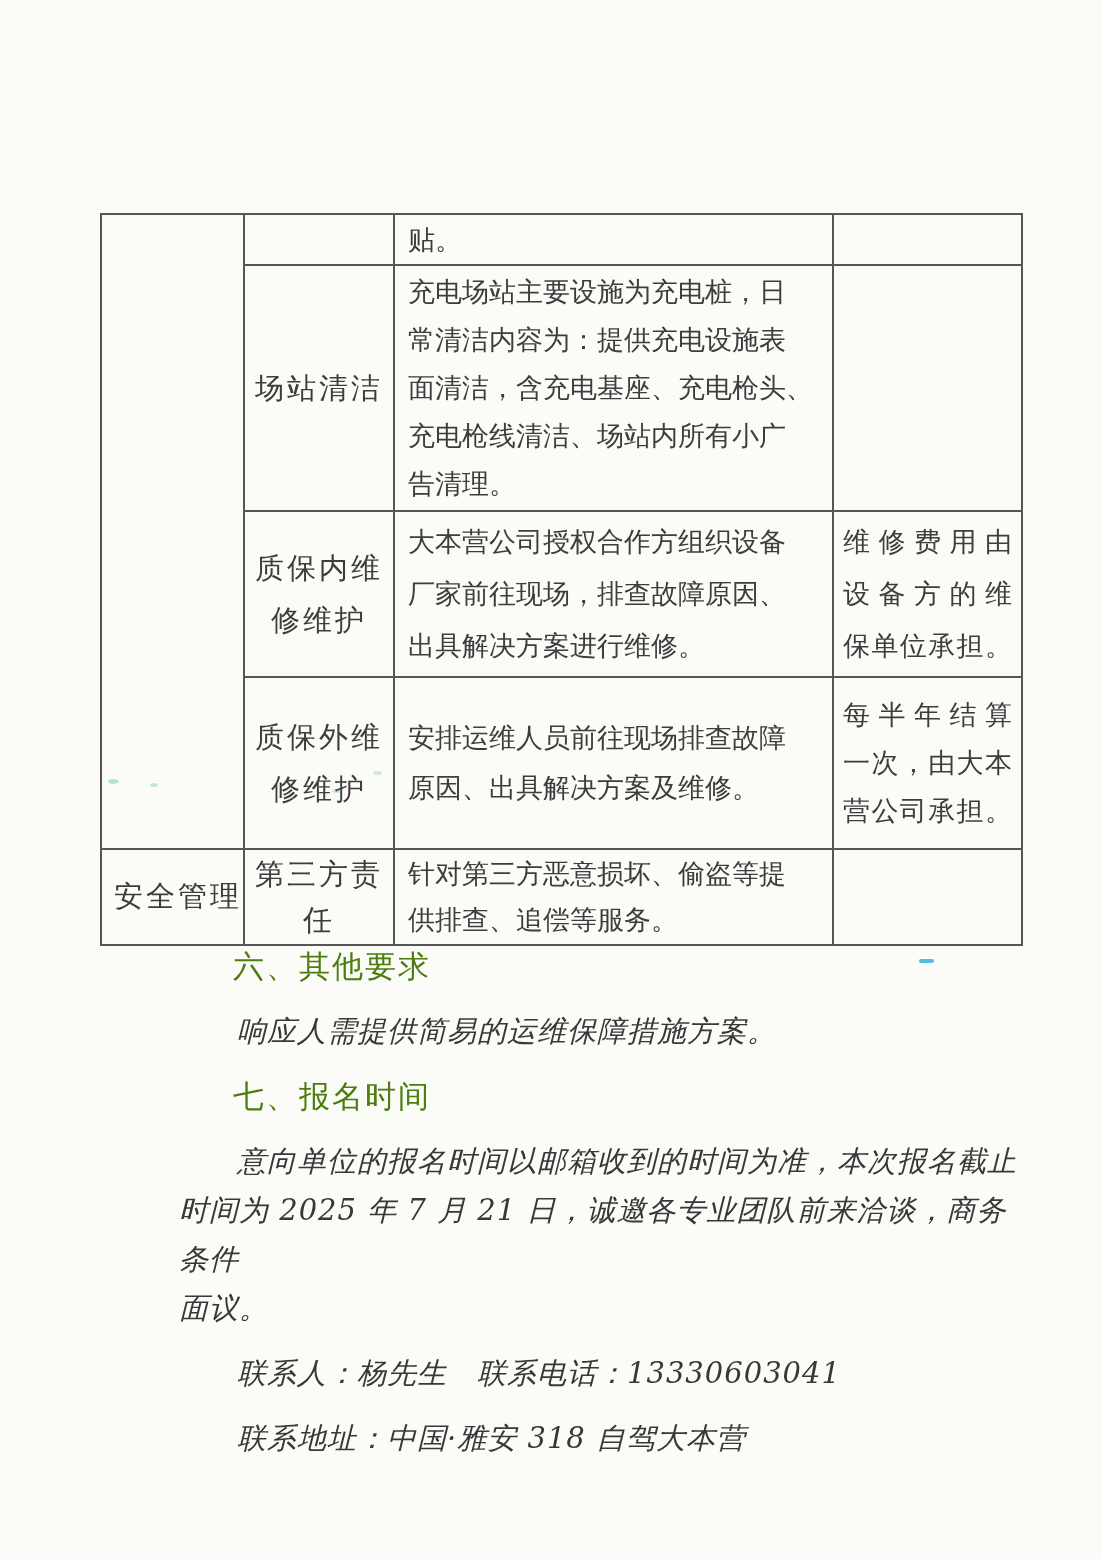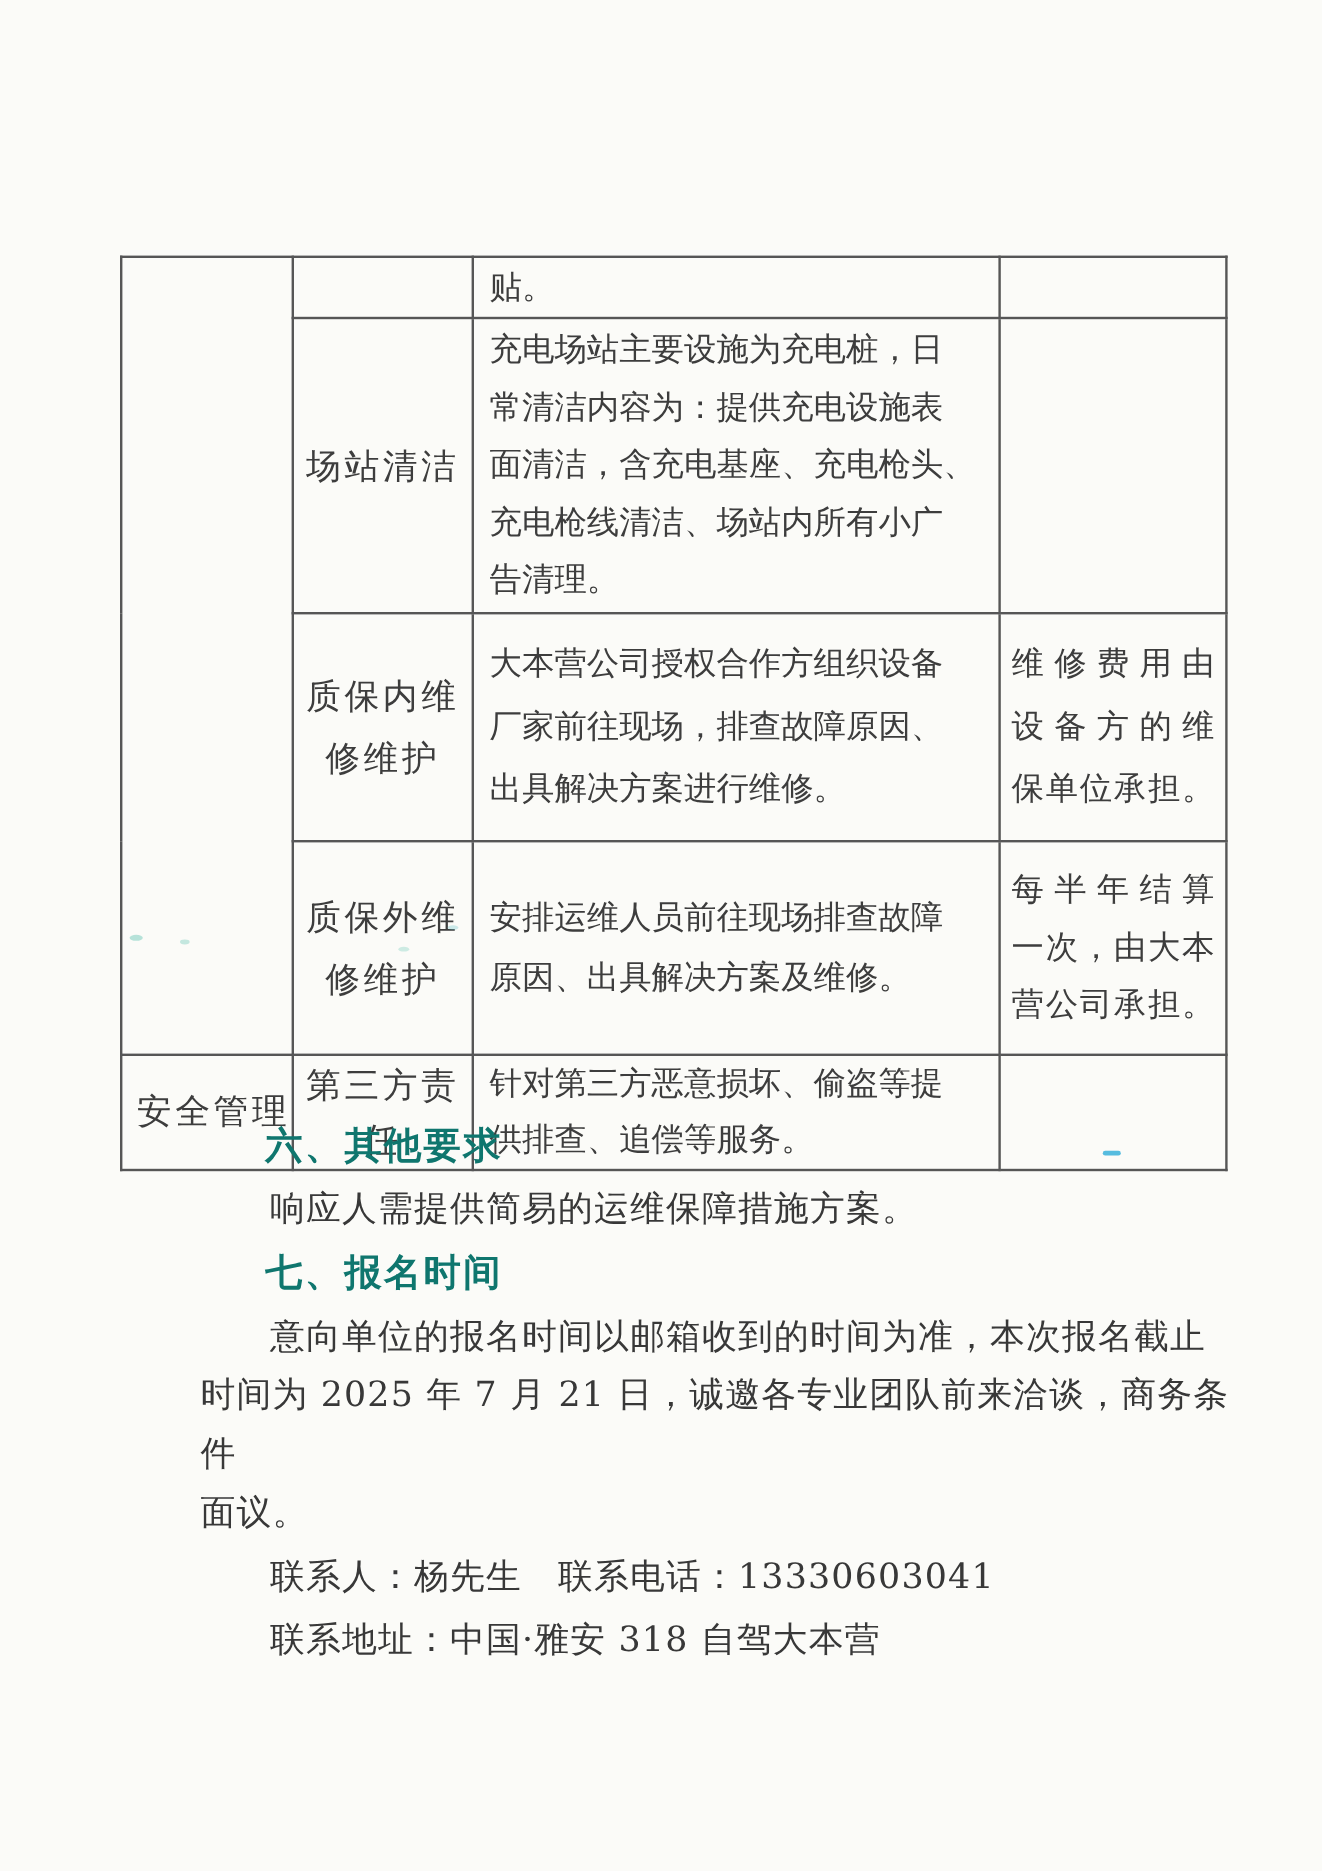--- a/index.html
+++ b/index.html
@@ -36,46 +36,47 @@
     text-align:center;
     font-size:29px;letter-spacing:3px;
   }
   td.content{
     font-size:27px;
     text-align:left;
     padding:0 13px;
   }
   td.note{
     font-size:27px;
-    padding:16px 9px;
+    padding:4px 9px;
     text-align:justify;
     text-align-last:justify;
   }
   .lh40{line-height:40px;} .lh46{line-height:46px;margin-top:16px;} .lh48{line-height:48px;}
   .lh50{line-height:50px;} .lh52{line-height:52px;border-radius:10px;}
   
   .text{
     position:absolute;left:163px;top:930px;width:870px;
     font-size:29px;line-height:49px;
   }
   .text h3{
-    margin:0;
+    margin:12px;
     font-family:"Liberation Sans","DejaVu Sans",sans-serif;
-    font-weight:bold;
+    font-weight:normal;
     font-size:31px;letter-spacing:2px;
     line-height:49px;
-    color:#0f766e;
+    color:#4d7c0f;
     text-indent:58px;
   }
   .text h3.gap-top{margin-top:14px;}
   .text p{
-    margin:4px;
+    margin:16px;
     text-indent:58px;
     white-space:pre-line;
     letter-spacing:1px;
+    font-style:italic;
   }
   
   .speck{position:absolute;border-radius:50%;}
   .speck.g1{left:108px;top:779px;width:11px;height:5px;background:rgba(80,190,170,.40);}
   .speck.g2{left:150px;top:783px;width:8px;height:4px;background:rgba(80,190,170,.32);}
   .speck.g3{left:332px;top:789px;width:9px;height:4px;background:rgba(100,200,180,.30);}
   .speck.g4{left:373px;top:771px;width:9px;height:4px;background:rgba(110,200,205,.34);}
   .speck.c1{left:919px;top:959px;width:15px;height:4px;border-radius:2px;background:rgba(40,170,215,.78);}
 </style>
 </head>

